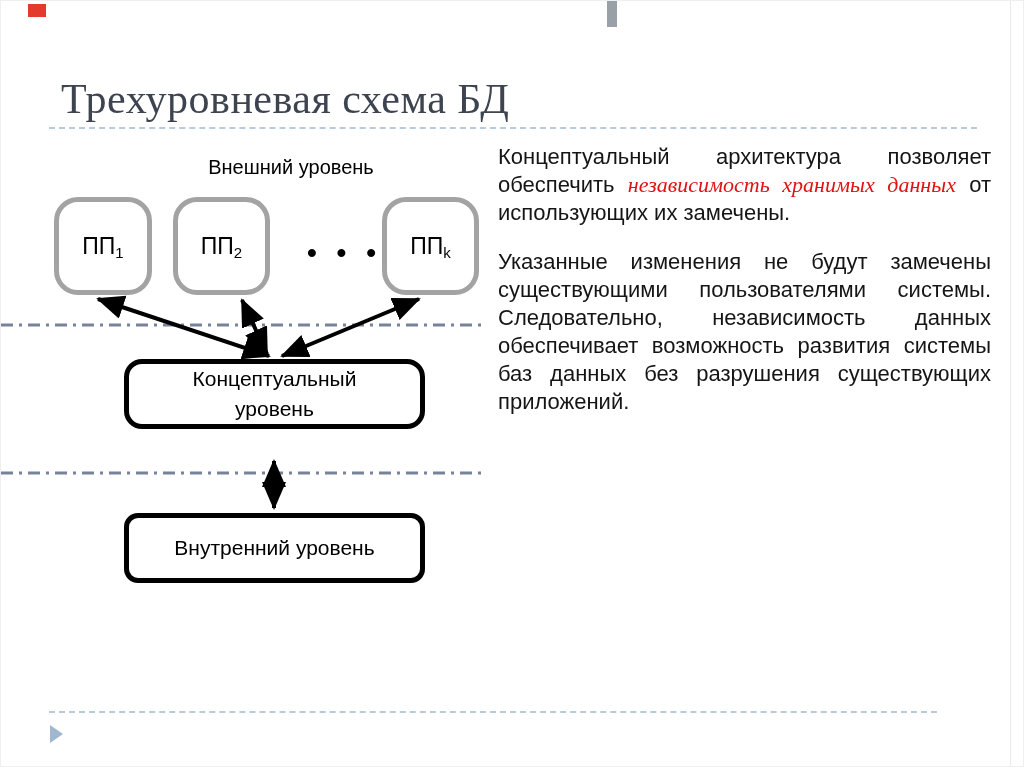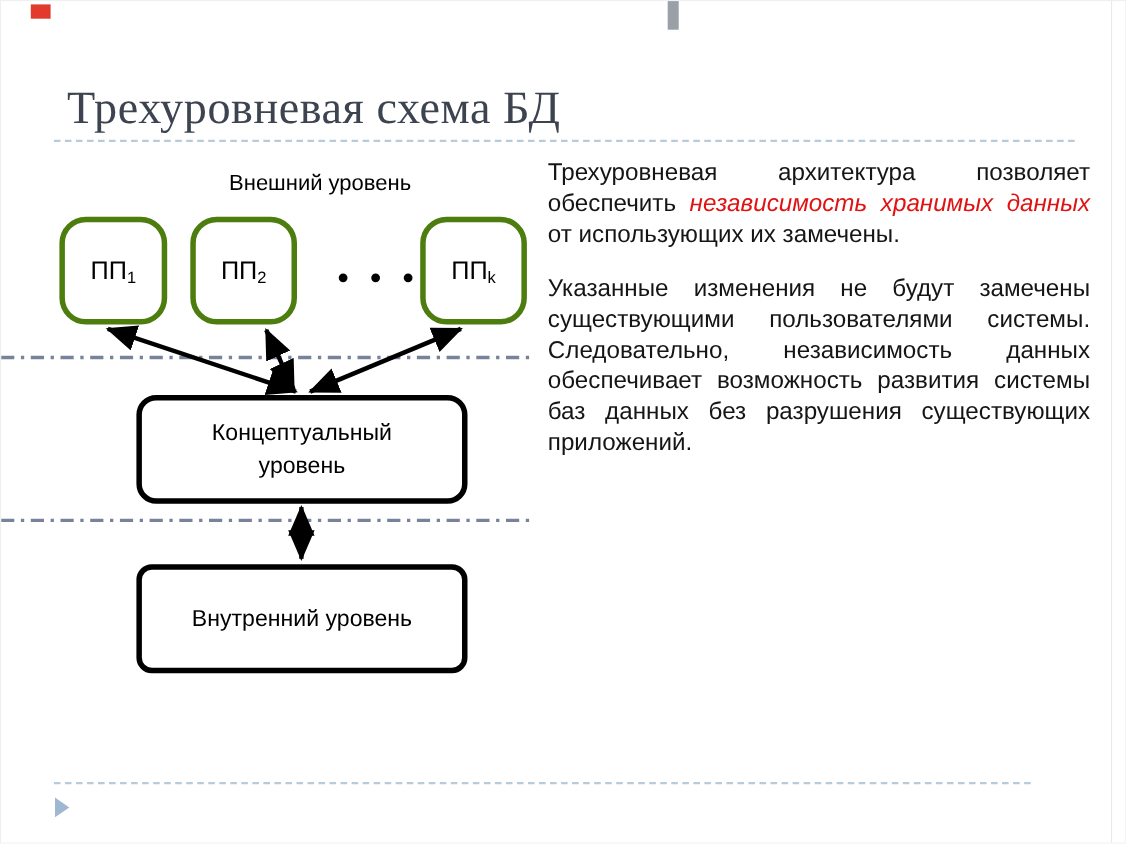--- a/index.html
+++ b/index.html
@@ -31,49 +31,49 @@
     position:absolute;left:48px;top:126px;width:928px;height:0;
     border-top:2px dashed var(--dashed-rule,#b8cbdb);
   }
   
   .external-label{
     position:absolute;left:140px;top:155px;width:300px;text-align:center;
     font-size:20px;color:#000;
   }
   .pp-box{
     position:absolute;top:196px;width:98px;height:98px;background:#fff;
-    border:5px solid #4d7c0f;border-radius:24px;display:flex;align-items:center;
+    border:5px solid #a3a3a3;border-radius:24px;display:flex;align-items:center;
     justify-content:center;font-size:23px;color:#000;z-index:2;
   }
   .pp-box .sub{font-size:15px;position:relative;bottom:-6px;}
   .pp-box.b1{left:53px;}
   .pp-box.b2{left:172px;width:97px;}
   .pp-box.b3{left:381px;width:97px;}
   .dots{
     position:absolute;left:296px;top:236px;width:95px;text-align:center;
     font-size:28px;font-weight:bold;letter-spacing:6px;color:#000;z-index:2;
   }
   .level-box{
-    position:absolute;left:123px;width:301px;height:99px;background:#fff;
+    position:absolute;left:123px;width:301px;height:70px;background:#fff;
     border:5px solid #000;border-radius:18px;display:flex;flex-direction:column;
     align-items:center;justify-content:center;font-size:21px;color:#000;
     line-height:30px;z-index:2;text-align:center;
   }
   .level-box.conceptual{top:358px;}
   .level-box.internal{top:512px;border-radius:14px;}
   .diagram-svg{position:absolute;left:0;top:0;width:1024px;height:767px;z-index:1;pointer-events:none;}
   
   .text-column{
     position:absolute;left:497px;top:142px;width:493px;z-index:2;
   }
   .para{
     font-size:22px;line-height:28px;color:#151515;text-align:justify;
     text-align-last:left;margin-bottom:21px;
   }
-  .emphasis-red{color:var(--emphasis-red,#e01212);font-style:italic;}
+  .emphasis-red{color:var(--emphasis-red,#e01212);font-style:italic;font-family:Liberation Serif, serif;}
   .normal{color:inherit;}
   
   .bottom-rule{
     position:absolute;left:48px;top:710px;width:888px;height:0;
     border-top:2px dashed var(--dashed-rule,#b8cbdb);z-index:1;
   }
   .triangle-marker{
     position:absolute;left:49px;top:724px;width:0;height:0;z-index:2;
     border-left:13px solid var(--triangle-marker,#9fb8d0);
     border-top:9px solid transparent;border-bottom:9px solid transparent;
@@ -131,20 +131,20 @@
     <span>уровень</span>
   </div>
 
   <div class="level-box internal">
     <span>Внутренний уровень</span>
   </div>
 
   <div class="bottom-rule"></div>
 
   <div class="text-column">
-      <p class="para"><span class="normal">Трехуровневая архитектура позволяет обеспечить </span><span class="emphasis-red">независимость хранимых данных</span><span class="normal"> от использующих их замечены.</span></p>
+      <p class="para"><span class="normal">Концептуальный архитектура позволяет обеспечить </span><span class="emphasis-red">независимость хранимых данных</span><span class="normal"> от использующих их замечены.</span></p>
       <p class="para"><span class="normal">Указанные изменения не будут замечены существующими пользователями системы. Следовательно, независимость данных обеспечивает возможность развития системы баз данных без разрушения существующих приложений.</span></p>
     </div>
 
   <div class="triangle-marker"></div>
   <div class="right-edge-line"></div>
 
 </div>
 
 </body></html>

